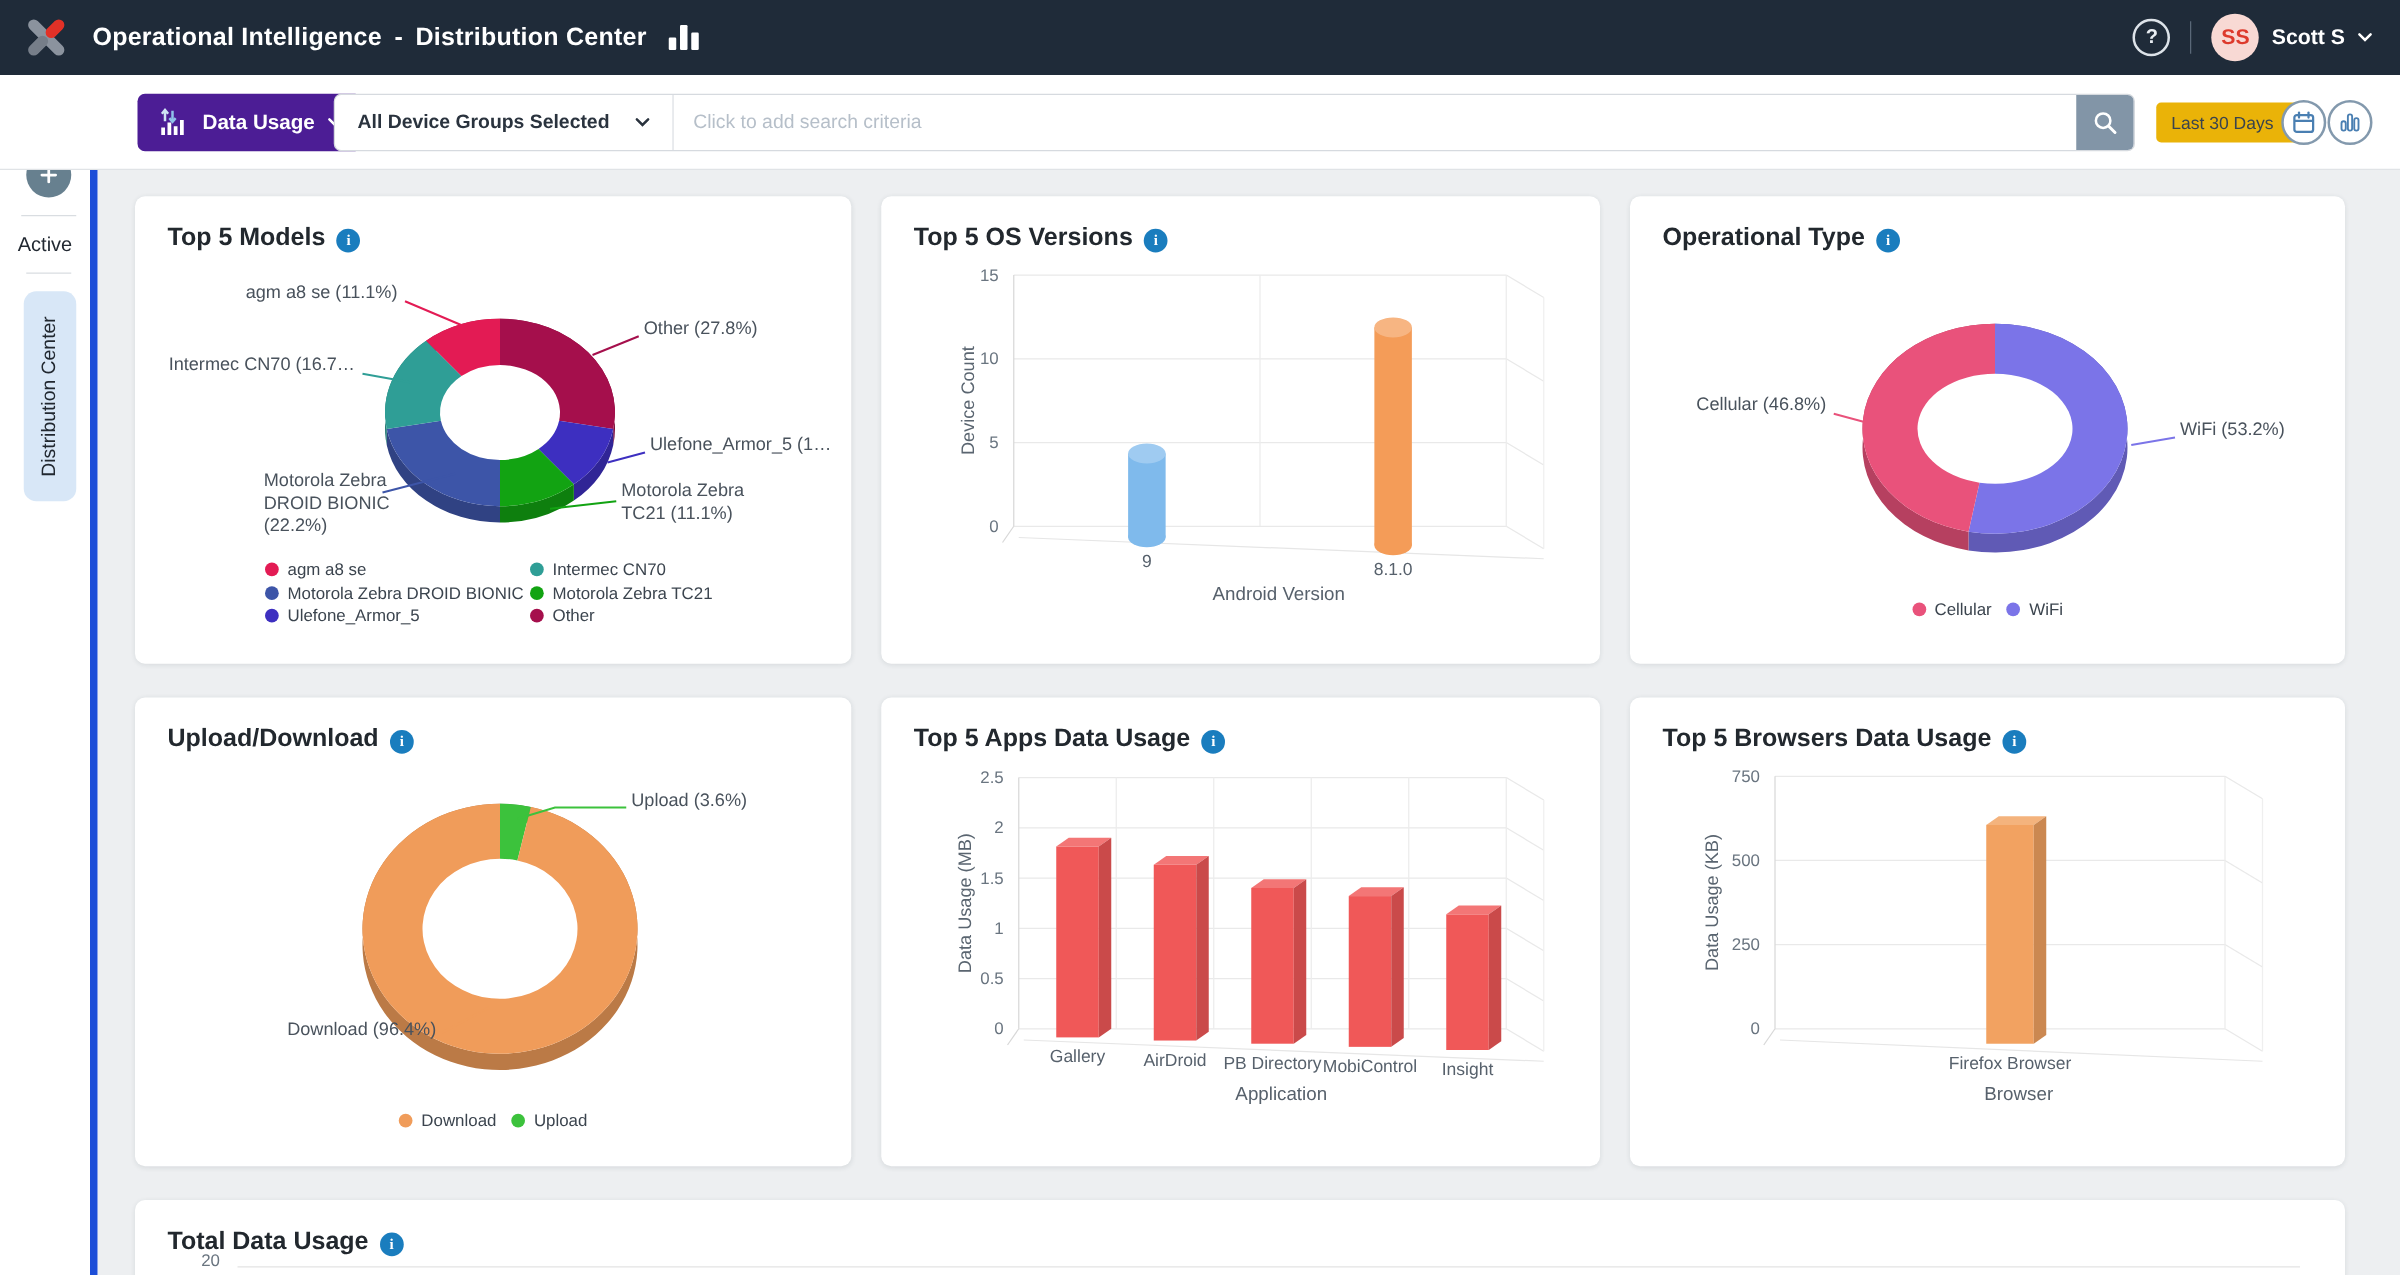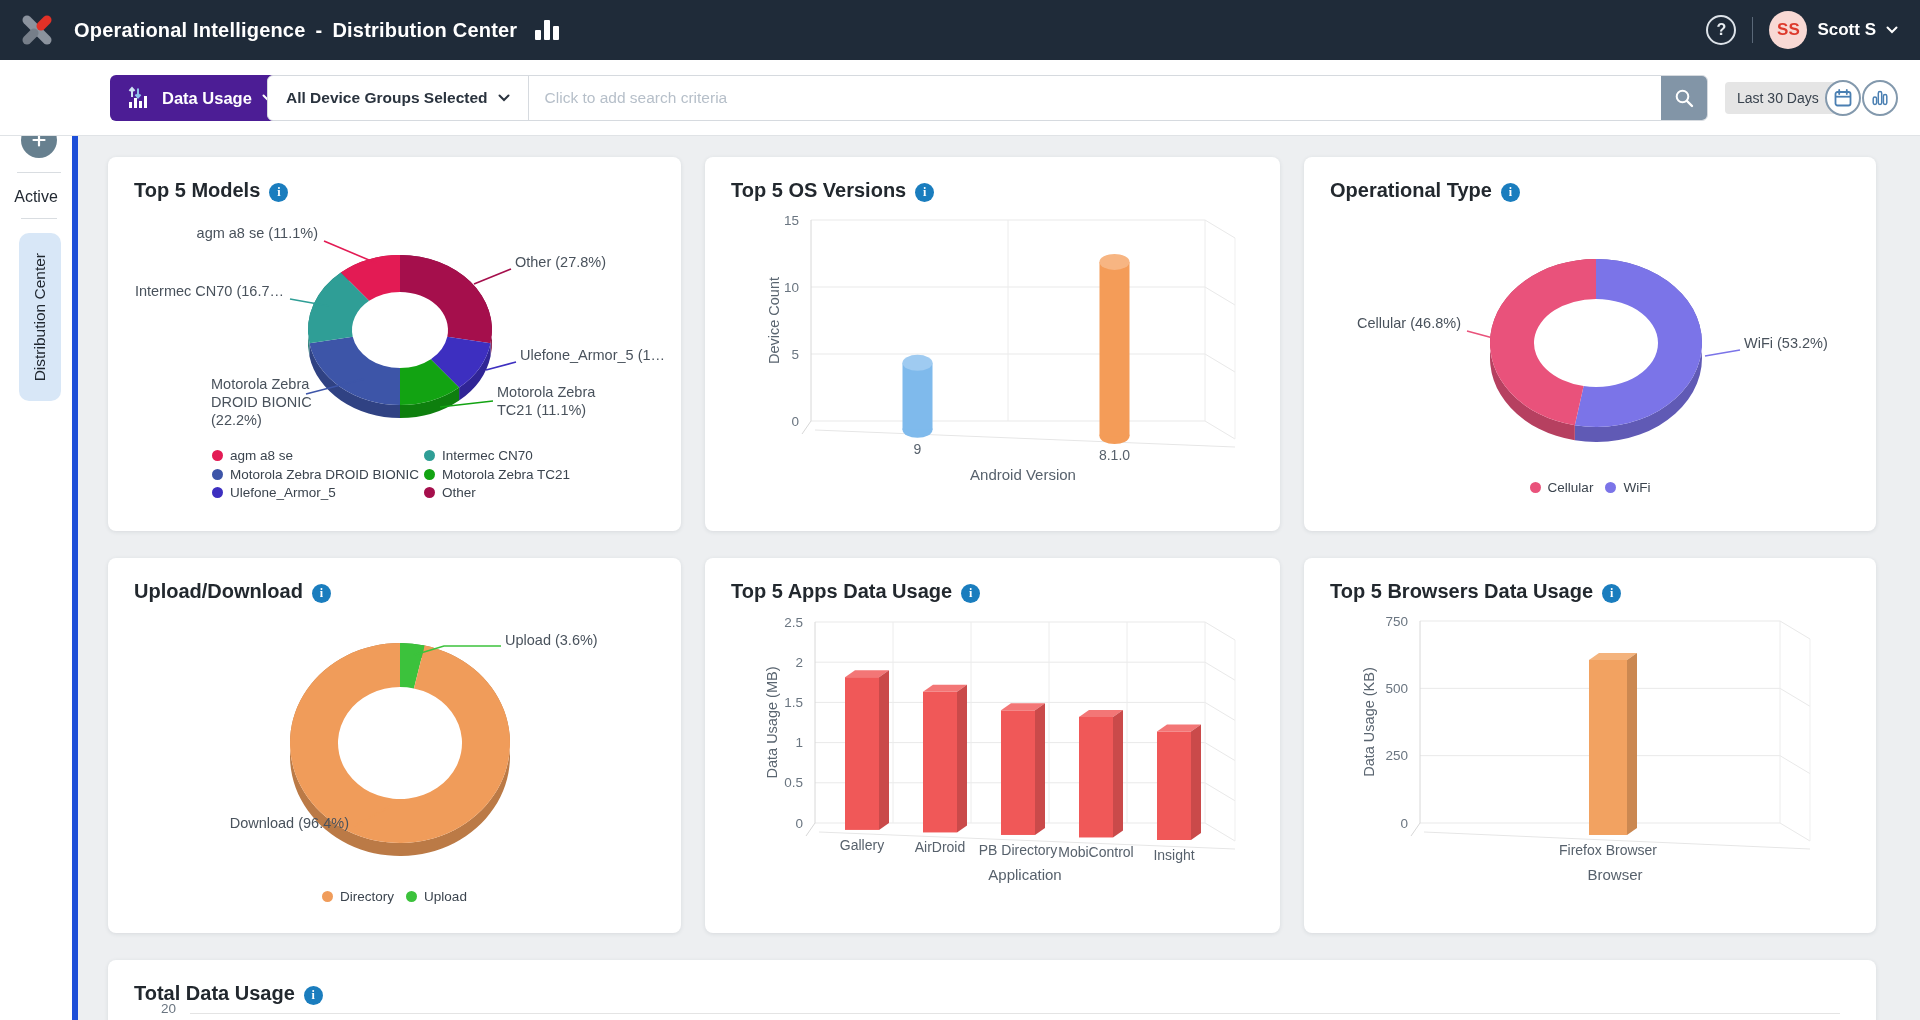--- a/index.html
+++ b/index.html
@@ -16,25 +16,25 @@
   .tb-div { width:1px; height:26px; background:#5a6878; }
   .user { display:flex; align-items:center; gap:10px; cursor:pointer;}
   .avatar { width:38px; height:38px; border-radius:50%; background:#f8d9d4; color:#dd3a2c; font-weight:700; font-size:17px; display:flex; align-items:center; justify-content:center;}
   .user-name { color:#fff; font-size:17px; font-weight:700; }
 
   
   .toolbar { height:76px; background:#fff; position:relative; border-bottom:1px solid #e0e3e6; z-index:4;}
   .widget-btn { position:absolute; left:110px; top:15px; height:46px; background:#4c1d95; border-radius:6px; display:flex; align-items:center; gap:10px; padding:0 16px; color:#fff; cursor:pointer;}
   .widget-btn .lbl { font-size:16.5px; font-weight:700; }
   .search-group { position:absolute; left:267px; top:15px; width:1441px; height:46px; background:#fff; border:1px solid #d6dadf; border-radius:6px; display:flex; align-items:stretch; overflow:hidden;}
-  .dg-select { display:flex; align-items:center; gap:10px; padding:0 18px; border-right:1px solid #d6dadf; font-size:15.5px; font-weight:700; color:#2a333e; cursor:pointer; white-space:nowrap;}
+  .dg-select { display:flex; align-items:center; gap:20px; padding:0 18px; border-right:1px solid #d6dadf; font-size:15.5px; font-weight:700; color:#2a333e; cursor:pointer; white-space:nowrap;}
   .search-input { flex:1; border:none; outline:none; font-size:15.5px; padding:0 16px; color:#3a4450; font-family:"Liberation Sans",sans-serif;}
   .search-input::placeholder { color:#b6bfc9; }
   .search-btn { width:46px; background:#8295a7; border:none; display:flex; align-items:center; justify-content:center; cursor:pointer;}
-  .chip { position:absolute; left:1725px; top:22px; height:32px; background:#e5e5e5; border-radius:4px; display:flex; align-items:center; gap:9px; padding:0 12px; font-size:14px; color:#39434e; cursor:pointer;}
+  .chip { position:absolute; left:1725px; top:22px; height:32px; background:#eab308; border-radius:4px; display:flex; align-items:center; gap:9px; padding:0 12px; font-size:14px; color:#39434e; cursor:pointer;}
   .round-btn { position:absolute; top:20px; width:36px; height:36px; border-radius:50%; border:2px solid #8399ad; background:#fff; display:flex; align-items:center; justify-content:center; cursor:pointer;}
 
   
   .sidebar { position:absolute; left:0; top:60px; bottom:0; width:78px; background:#fff; border-right:6px solid #1d4ed8; z-index:3;}
   .sb-circle { position:absolute; left:21px; width:36px; height:36px; border-radius:50%; display:flex; align-items:center; justify-content:center; cursor:pointer;}
   .sb-expand { top:14px; border:2px solid #7e93a8; background:#fff;}
   .sb-add { top:62px; background:#67808f; color:#fff; font-size:22px; font-weight:400;}
   .sb-div { position:absolute; left:17px; width:44px; height:1px; background:#d9dde1;}
   .sb-active { position:absolute; left:0; right:0; top:128px; text-align:center; font-size:16px; color:#222932;}
   .sb-tab { position:absolute; left:19px; top:173px; width:42px; height:168px; background:#d8e7f7; border-radius:10px; display:flex; align-items:center; justify-content:center; cursor:pointer;}
@@ -310,21 +310,21 @@
           <path d="M292,85 A110,100 0 0 1 316.66978370443195,87.5473127213423 L305.9047871788616,130.42649512395167 A62,56 0 0 0 292,129 Z" fill="#3cc23c"></path>
           <path d="M316.66978370443195,87.5473127213423 A110,100 0 1 1 292,85 L292,129 A62,56 0 1 0 305.9047871788616,130.42649512395167 Z" fill="#f09c5a"></path>
           <polyline points="393,88 336,88 306,97" fill="none" stroke="#3cc23c" stroke-width="1.6"></polyline>
           <text x="397" y="87" text-anchor="start" fill="#49525c" font-size="14.5" font-family="Liberation Sans, sans-serif"><tspan x="397">Upload (3.6%)</tspan></text>
           <polyline points="246,268 283,248" fill="none" stroke="#f09c5a" stroke-width="1.6"></polyline>
           <text x="241" y="270" text-anchor="end" fill="#49525c" font-size="14.5" font-family="Liberation Sans, sans-serif"><tspan x="241">Download (96.4%)</tspan></text>
         </svg>
       <div class="legend legend-center" style="top:330px">
           <div class="li">
             <span class="dot" style="background: rgb(240, 156, 90);"></span>
-            <span>Directory</span>
+            <span>Download</span>
           </div>
           <div class="li">
             <span class="dot" style="background: rgb(60, 194, 60);"></span>
             <span>Upload</span>
           </div>
         </div>
     </div>
 
     <div class="card">
       <div class="card-title">

